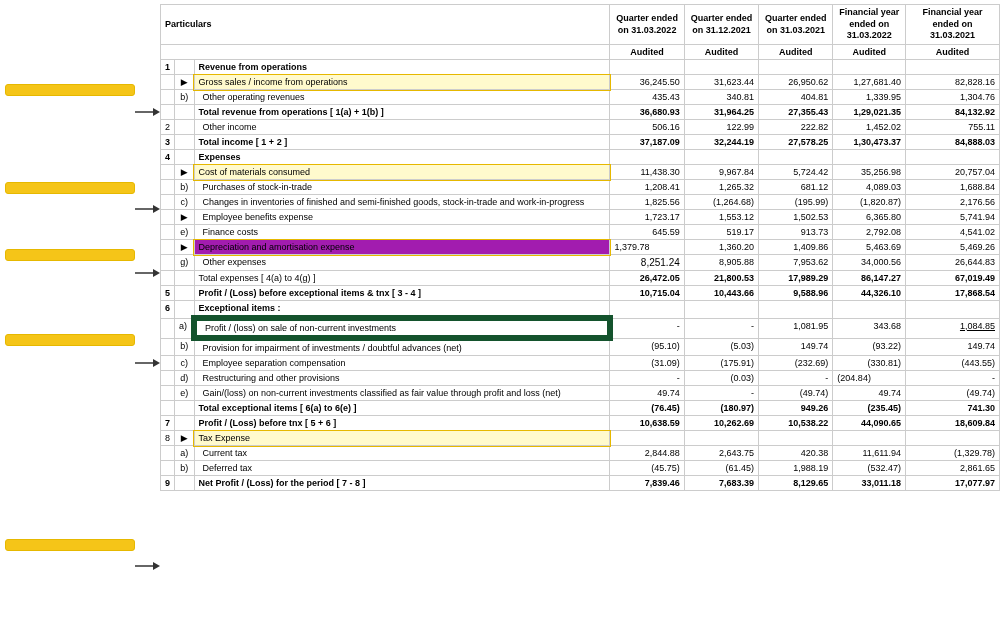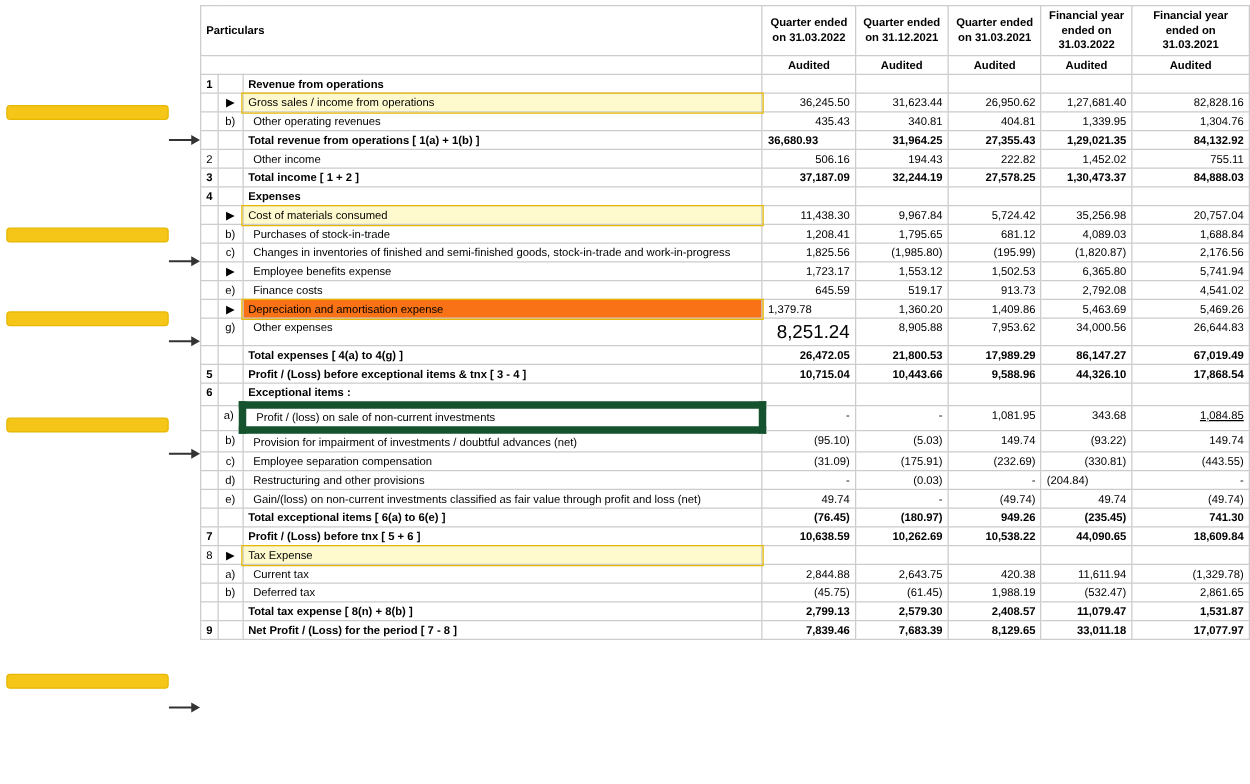--- a/index.html
+++ b/index.html
@@ -173,32 +173,32 @@
               <td class="num" style="border:1px solid #ccc; font-size:9px; text-align:right; white-space:nowrap;">435.43</td>
               <td class="num" style="border:1px solid #ccc; font-size:9px; text-align:right; white-space:nowrap;">340.81</td>
               <td class="num" style="border:1px solid #ccc; font-size:9px; text-align:right; white-space:nowrap;">404.81</td>
               <td class="num" style="border:1px solid #ccc; font-size:9px; text-align:right; white-space:nowrap;">1,339.95</td>
               <td class="num" style="border:1px solid #ccc; font-size:9px; text-align:right; white-space:nowrap;">1,304.76</td>
             </tr>
             <tr style="font-weight: bold;">
               <td style="border:1px solid #ccc; font-size:9px; width:14px;"></td>
               <td style="border:1px solid #ccc; font-size:9px; width:14px;"></td>
               <td style="border:1px solid #ccc; font-size:9px; font-weight:bold;">Total revenue from operations  [ 1(a) + 1(b) ]</td>
-              <td class="num" style="border:1px solid #ccc; font-size:9px; text-align:left; white-space:nowrap;">36,680.93</td>
+              <td class="num" style="border:1px solid #ccc; font-size:9px; text-align:right; white-space:nowrap;">36,680.93</td>
               <td class="num" style="border:1px solid #ccc; font-size:9px; text-align:right; white-space:nowrap;">31,964.25</td>
               <td class="num" style="border:1px solid #ccc; font-size:9px; text-align:right; white-space:nowrap;">27,355.43</td>
               <td class="num" style="border:1px solid #ccc; font-size:9px; text-align:right; white-space:nowrap;">1,29,021.35</td>
               <td class="num" style="border:1px solid #ccc; font-size:9px; text-align:right; white-space:nowrap;">84,132.92</td>
             </tr>
             <tr>
               <td style="border:1px solid #ccc; font-size:9px; width:14px;">2</td>
               <td style="border:1px solid #ccc; font-size:9px; width:14px; text-align:center;"></td>
               <td style="border:1px solid #ccc; font-size:9px; padding-left:8px;">Other income</td>
               <td class="num" style="border:1px solid #ccc; font-size:9px; text-align:right; white-space:nowrap;">506.16</td>
-              <td class="num" style="border:1px solid #ccc; font-size:9px; text-align:right; white-space:nowrap;">194.43</td>
+              <td class="num" style="border:1px solid #ccc; font-size:9px; text-align:right; white-space:nowrap;">122.99</td>
               <td class="num" style="border:1px solid #ccc; font-size:9px; text-align:right; white-space:nowrap;">222.82</td>
               <td class="num" style="border:1px solid #ccc; font-size:9px; text-align:right; white-space:nowrap;">1,452.02</td>
               <td class="num" style="border:1px solid #ccc; font-size:9px; text-align:right; white-space:nowrap;">755.11</td>
             </tr>
             <tr style="font-weight: bold;">
               <td style="border:1px solid #ccc; font-size:9px; width:14px;">3</td>
               <td style="border:1px solid #ccc; font-size:9px; width:14px;"></td>
               <td style="border:1px solid #ccc; font-size:9px; font-weight:bold;">Total income  [ 1 + 2 ]</td>
               <td class="num" style="border:1px solid #ccc; font-size:9px; text-align:right; white-space:nowrap;">37,187.09</td>
               <td class="num" style="border:1px solid #ccc; font-size:9px; text-align:right; white-space:nowrap;">32,244.19</td>
@@ -224,31 +224,31 @@
               <td class="num" style="border:1px solid #ccc; font-size:9px; text-align:right; white-space:nowrap;">9,967.84</td>
               <td class="num" style="border:1px solid #ccc; font-size:9px; text-align:right; white-space:nowrap;">5,724.42</td>
               <td class="num" style="border:1px solid #ccc; font-size:9px; text-align:right; white-space:nowrap;">35,256.98</td>
               <td class="num" style="border:1px solid #ccc; font-size:9px; text-align:right; white-space:nowrap;padding-left:44px;">20,757.04</td>
             </tr>
             <tr>
               <td style="border:1px solid #ccc; font-size:9px; width:14px;"></td>
               <td style="border:1px solid #ccc; font-size:9px; width:14px; text-align:center;">b)</td>
               <td style="border:1px solid #ccc; font-size:9px; padding-left:8px;">Purchases of stock-in-trade</td>
               <td class="num" style="border:1px solid #ccc; font-size:9px; text-align:right; white-space:nowrap;">1,208.41</td>
-              <td class="num" style="border:1px solid #ccc; font-size:9px; text-align:right; white-space:nowrap;">1,795.65</td>
+              <td class="num" style="border:1px solid #ccc; font-size:9px; text-align:right; white-space:nowrap;">1,265.32</td>
               <td class="num" style="border:1px solid #ccc; font-size:9px; text-align:right; white-space:nowrap;">681.12</td>
               <td class="num" style="border:1px solid #ccc; font-size:9px; text-align:right; white-space:nowrap;">4,089.03</td>
               <td class="num" style="border:1px solid #ccc; font-size:9px; text-align:right; white-space:nowrap;">1,688.84</td>
             </tr>
             <tr>
               <td style="border:1px solid #ccc; font-size:9px; width:14px;"></td>
               <td style="border:1px solid #ccc; font-size:9px; width:14px; text-align:center;">c)</td>
               <td style="border:1px solid #ccc; font-size:9px; padding-left:8px;">Changes in inventories of finished and semi-finished goods, stock-in-trade and work-in-progress</td>
               <td class="num" style="border:1px solid #ccc; font-size:9px; text-align:right; white-space:nowrap;">1,825.56</td>
-              <td class="num" style="border:1px solid #ccc; font-size:9px; text-align:right; white-space:nowrap;">(1,985.80)</td>
+              <td class="num" style="border:1px solid #ccc; font-size:9px; text-align:right; white-space:nowrap;">(1,264.68)</td>
               <td class="num" style="border:1px solid #ccc; font-size:9px; text-align:right; white-space:nowrap;">(195.99)</td>
               <td class="num" style="border:1px solid #ccc; font-size:9px; text-align:right; white-space:nowrap;">(1,820.87)</td>
               <td class="num" style="border:1px solid #ccc; font-size:9px; text-align:right; white-space:nowrap;">2,176.56</td>
             </tr>
             <tr>
               <td style="border:1px solid #ccc; font-size:9px; width:14px;"></td>
               <td style="border:1px solid #ccc; font-size:9px; width:14px; text-align:center;">▶</td>
               <td style="border:1px solid #ccc; font-size:9px; padding-left:8px;">Employee benefits expense</td>
               <td class="num" style="border:1px solid #ccc; font-size:9px; text-align:right; white-space:nowrap;">1,723.17</td>
               <td class="num" style="border:1px solid #ccc; font-size:9px; text-align:right; white-space:nowrap;">1,553.12</td>
@@ -262,41 +262,41 @@
               <td style="border:1px solid #ccc; font-size:9px; padding-left:8px;">Finance costs</td>
               <td class="num" style="border:1px solid #ccc; font-size:9px; text-align:right; white-space:nowrap;">645.59</td>
               <td class="num" style="border:1px solid #ccc; font-size:9px; text-align:right; white-space:nowrap;">519.17</td>
               <td class="num" style="border:1px solid #ccc; font-size:9px; text-align:right; white-space:nowrap;">913.73</td>
               <td class="num" style="border:1px solid #ccc; font-size:9px; text-align:right; white-space:nowrap;">2,792.08</td>
               <td class="num" style="border:1px solid #ccc; font-size:9px; text-align:right; white-space:nowrap;">4,541.02</td>
             </tr>
             <tr>
               <td style="border:1px solid #ccc; font-size:9px; width:14px;"></td>
               <td style="border:1px solid #ccc; font-size:9px; width:14px; text-align:center;">▶</td>
-              <td style="border:1px solid #ccc; font-size:9px; background:#f97316; outline:1px solid #e6b800;">Depreciation and amortisation expense</td>
+              <td style="border:1px solid #ccc; font-size:9px; background:#a21caf; outline:1px solid #e6b800;">Depreciation and amortisation expense</td>
               <td class="num" style="border:1px solid #ccc; font-size:9px; text-align:left; white-space:nowrap;">1,379.78</td>
               <td class="num" style="border:1px solid #ccc; font-size:9px; text-align:right; white-space:nowrap;">1,360.20</td>
               <td class="num" style="border:1px solid #ccc; font-size:9px; text-align:right; white-space:nowrap;">1,409.86</td>
               <td class="num" style="border:1px solid #ccc; font-size:9px; text-align:right; white-space:nowrap;">5,463.69</td>
               <td class="num" style="border:1px solid #ccc; font-size:9px; text-align:right; white-space:nowrap;">5,469.26</td>
             </tr>
             <tr>
               <td style="border:1px solid #ccc; font-size:9px; width:14px;"></td>
               <td style="border:1px solid #ccc; font-size:9px; width:14px; text-align:center;">g)</td>
               <td style="border:1px solid #ccc; font-size:9px; padding-left:8px;">Other expenses</td>
-              <td class="num" style="border:1px solid #ccc; font-size:15px; text-align:right; white-space:nowrap;margin-top:11px;">8,251.24</td>
+              <td class="num" style="border:1px solid #ccc; font-size:10px; text-align:right; white-space:nowrap;margin-top:11px;">8,251.24</td>
               <td class="num" style="border:1px solid #ccc; font-size:9px; text-align:right; white-space:nowrap;">8,905.88</td>
               <td class="num" style="border:1px solid #ccc; font-size:9px; text-align:right; white-space:nowrap;">7,953.62</td>
               <td class="num" style="border:1px solid #ccc; font-size:9px; text-align:right; white-space:nowrap;">34,000.56</td>
               <td class="num" style="border:1px solid #ccc; font-size:9px; text-align:right; white-space:nowrap;">26,644.83</td>
             </tr>
             <tr style="font-weight: bold;">
               <td style="border:1px solid #ccc; font-size:9px; width:14px;"></td>
               <td style="border:1px solid #ccc; font-size:9px; width:14px;"></td>
-              <td style="border:1px solid #ccc; font-size:9px; font-weight:bold;">Total expenses [ 4(a) to 4(g) ]</td>
+              <td style="border:1px solid #ccc; font-size:9px; font-weight:normal;">Total expenses [ 4(a) to 4(g) ]</td>
               <td class="num" style="border:1px solid #ccc; font-size:9px; text-align:right; white-space:nowrap;">26,472.05</td>
               <td class="num" style="border:1px solid #ccc; font-size:9px; text-align:right; white-space:nowrap;">21,800.53</td>
               <td class="num" style="border:1px solid #ccc; font-size:9px; text-align:right; white-space:nowrap;">17,989.29</td>
               <td class="num" style="border:1px solid #ccc; font-size:9px; text-align:right; white-space:nowrap;">86,147.27</td>
               <td class="num" style="border:1px solid #ccc; font-size:9px; text-align:right; white-space:nowrap;">67,019.49</td>
             </tr>
             <tr style="font-weight: bold;">
               <td style="border:1px solid #ccc; font-size:9px; width:14px;">5</td>
               <td style="border:1px solid #ccc; font-size:9px; width:14px;"></td>
               <td style="border:1px solid #ccc; font-size:9px; font-weight:bold;">Profit / (Loss) before exceptional items &amp; tnx [ 3 - 4 ]</td>
@@ -410,30 +410,20 @@
               <td style="border:1px solid #ccc; font-size:9px; width:14px;"></td>
               <td style="border:1px solid #ccc; font-size:9px; width:14px; text-align:center;">b)</td>
               <td style="border:1px solid #ccc; font-size:9px; padding-left:8px;">Deferred tax</td>
               <td class="num" style="border:1px solid #ccc; font-size:9px; text-align:right; white-space:nowrap;">(45.75)</td>
               <td class="num" style="border:1px solid #ccc; font-size:9px; text-align:right; white-space:nowrap;">(61.45)</td>
               <td class="num" style="border:1px solid #ccc; font-size:9px; text-align:right; white-space:nowrap;">1,988.19</td>
               <td class="num" style="border:1px solid #ccc; font-size:9px; text-align:right; white-space:nowrap;">(532.47)</td>
               <td class="num" style="border:1px solid #ccc; font-size:9px; text-align:right; white-space:nowrap;">2,861.65</td>
             </tr>
             <tr style="font-weight: bold;">
-              <td style="border:1px solid #ccc; font-size:9px; width:14px;"></td>
-              <td style="border:1px solid #ccc; font-size:9px; width:14px;"></td>
-              <td style="border:1px solid #ccc; font-size:9px; font-weight:bold;">Total tax expense [ 8(n) + 8(b) ]</td>
-              <td class="num" style="border:1px solid #ccc; font-size:9px; text-align:right; white-space:nowrap;">2,799.13</td>
-              <td class="num" style="border:1px solid #ccc; font-size:9px; text-align:right; white-space:nowrap;">2,579.30</td>
-              <td class="num" style="border:1px solid #ccc; font-size:9px; text-align:right; white-space:nowrap;">2,408.57</td>
-              <td class="num" style="border:1px solid #ccc; font-size:9px; text-align:right; white-space:nowrap;">11,079.47</td>
-              <td class="num" style="border:1px solid #ccc; font-size:9px; text-align:right; white-space:nowrap;">1,531.87</td>
-            </tr>
-            <tr style="font-weight: bold;">
               <td style="border:1px solid #ccc; font-size:9px; width:14px;">9</td>
               <td style="border:1px solid #ccc; font-size:9px; width:14px;"></td>
               <td style="border:1px solid #ccc; font-size:9px; font-weight:bold;">Net Profit / (Loss) for the period  [ 7 - 8 ]</td>
               <td class="num" style="border:1px solid #ccc; font-size:9px; text-align:right; white-space:nowrap;">7,839.46</td>
               <td class="num" style="border:1px solid #ccc; font-size:9px; text-align:right; white-space:nowrap;">7,683.39</td>
               <td class="num" style="border:1px solid #ccc; font-size:9px; text-align:right; white-space:nowrap;">8,129.65</td>
               <td class="num" style="border:1px solid #ccc; font-size:9px; text-align:right; white-space:nowrap;">33,011.18</td>
               <td class="num" style="border:1px solid #ccc; font-size:9px; text-align:right; white-space:nowrap;">17,077.97</td>
             </tr>
           </tbody>

